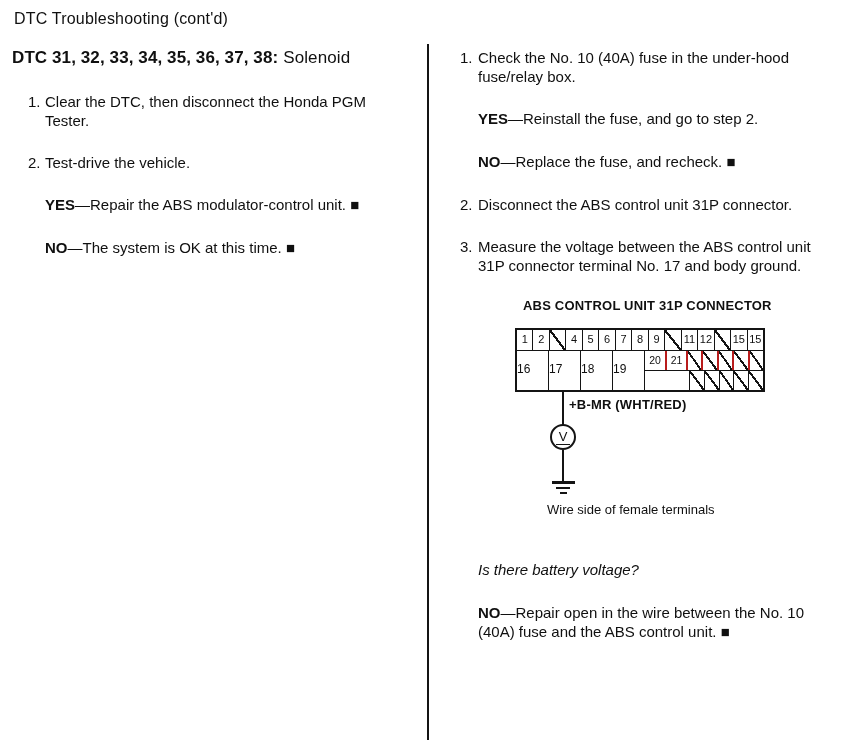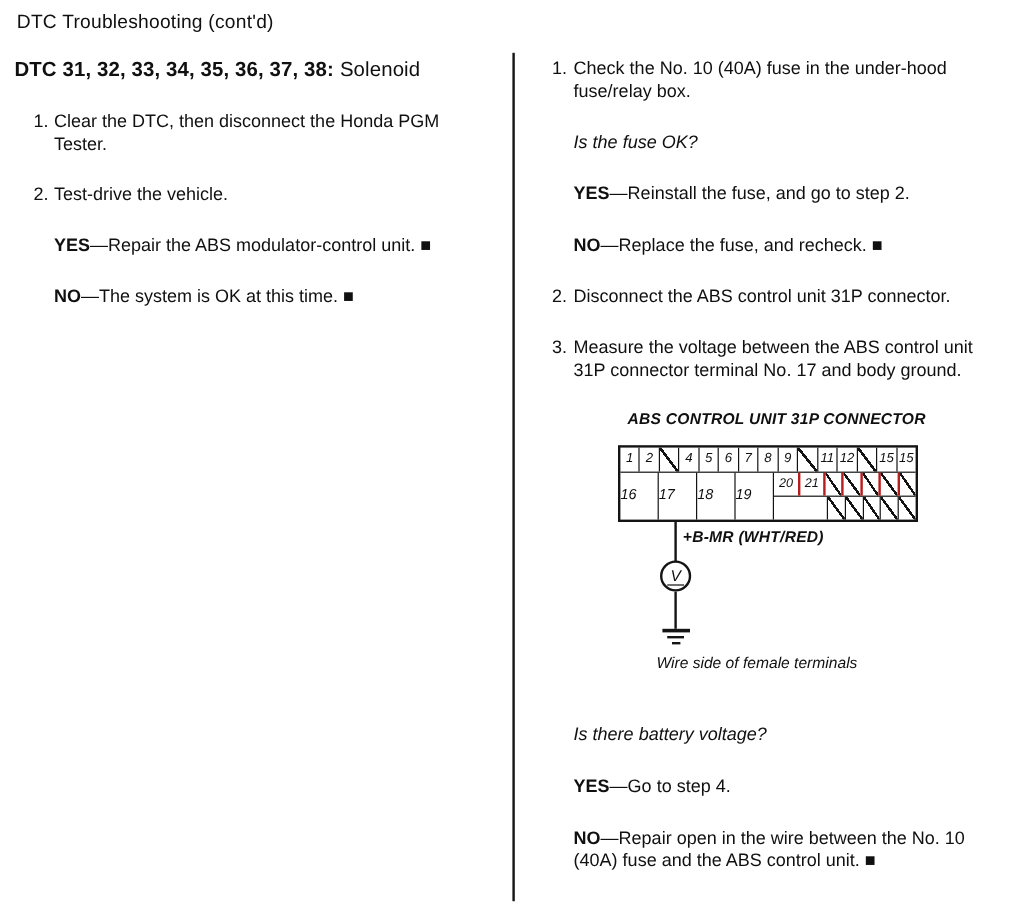--- a/index.html
+++ b/index.html
@@ -23,21 +23,21 @@
   .col-left .step .num{flex:0 0 17px;margin-left:16px;}
   .col-right .step .num{flex:0 0 18px;margin-left:13px;}
   .col-left .step .txt{max-width:334px;}
   .col-right .step .txt{max-width:358px;}
   .para{font-size:15px;line-height:19px;margin:0 0 24px 0;}
   .col-left .para{margin-left:33px;max-width:346px;}
   .col-right .para{margin-left:31px;max-width:358px;}
   .question{font-style:italic;}
   .verdict b{font-weight:700;}
   
-  .diagram{position:relative;height:234px;margin:2px 0 28px 0;font-style:italic;}
+  .diagram{position:relative;height:234px;margin:2px 0 28px 0;}
   .conn-title{position:absolute;left:76px;top:0;font-size:13px;font-weight:700;letter-spacing:0.2px;}
   .conn{position:absolute;left:68px;top:30px;width:250px;box-sizing:border-box;border:2.5px solid #141414;background:#fff;}
   .trow{display:flex;height:20px;border-bottom:1.5px solid #141414;}
   .trow .cell{flex:1;border-right:1px solid #141414;font-size:11px;line-height:19px;text-align:center;}
   .trow .cell:last-child{border-right:none;}
   .brow{display:flex;height:39px;}
   .brow .big{width:31px;border-right:1.5px solid #141414;font-size:12px;line-height:37px;text-align:left;}
   .sub{flex:1;display:flex;flex-direction:column;}
   .sub-top{display:flex;height:19px;border-bottom:1px solid #141414;}
   .sub-top .scell{border-right:2px solid #b91c1c;font-size:10.5px;line-height:18px;text-align:center;}
@@ -100,21 +100,20 @@
     </p>
   </div>
 
   <div class="col-right">
 
     <div class="step">
       <span class="num">1.</span>
       <span class="txt">Check the No. 10 (40A) fuse in the under-hood fuse/relay box.</span>
     </div>
 
-    <p class="para question">Is the fuse OK?</p>
 
     <p class="para verdict">
       <b>YES</b><span>—Reinstall the fuse, and go to step 2.</span>
     </p>
 
     <p class="para verdict">
       <b>NO</b><span>—Replace the fuse, and recheck. ■</span>
     </p>
 
     <div class="step">
@@ -184,21 +183,18 @@
       <div class="ground">
         <div class="g1"></div>
         <div class="g2"></div>
         <div class="g3"></div>
       </div>
       <div class="caption">Wire side of female terminals</div>
     </div>
 
     <p class="para question">Is there battery voltage?</p>
 
-    <p class="para verdict">
-      <b>YES</b><span>—Go to step 4.</span>
-    </p>
 
     <p class="para verdict">
       <b>NO</b><span>—Repair open in the wire between the No. 10 (40A) fuse and the ABS control unit. ■</span>
     </p>
   </div>
 </div>
 
 </body></html>

